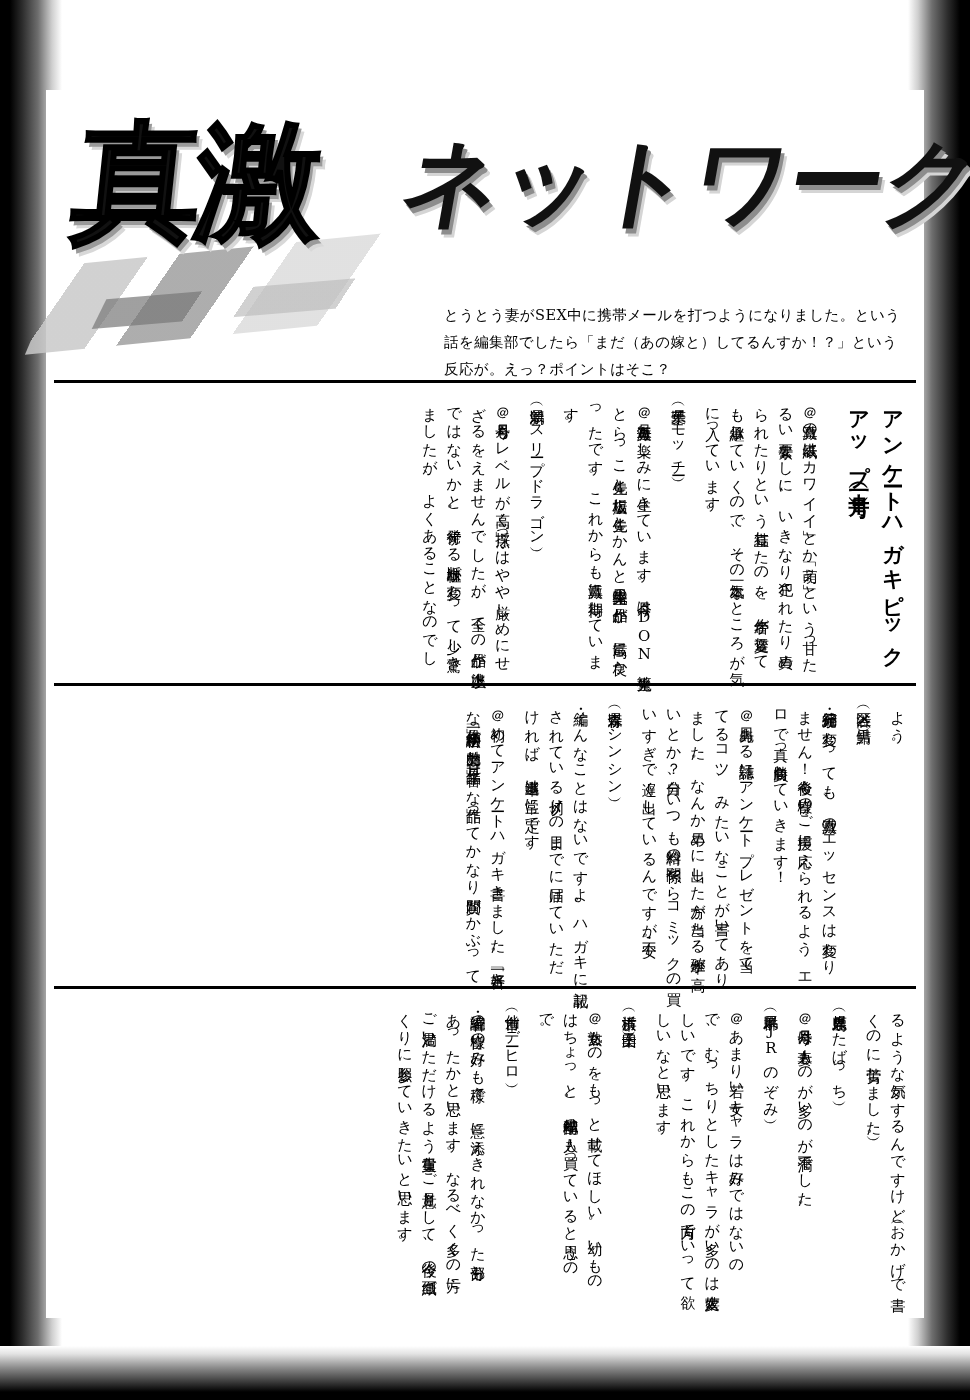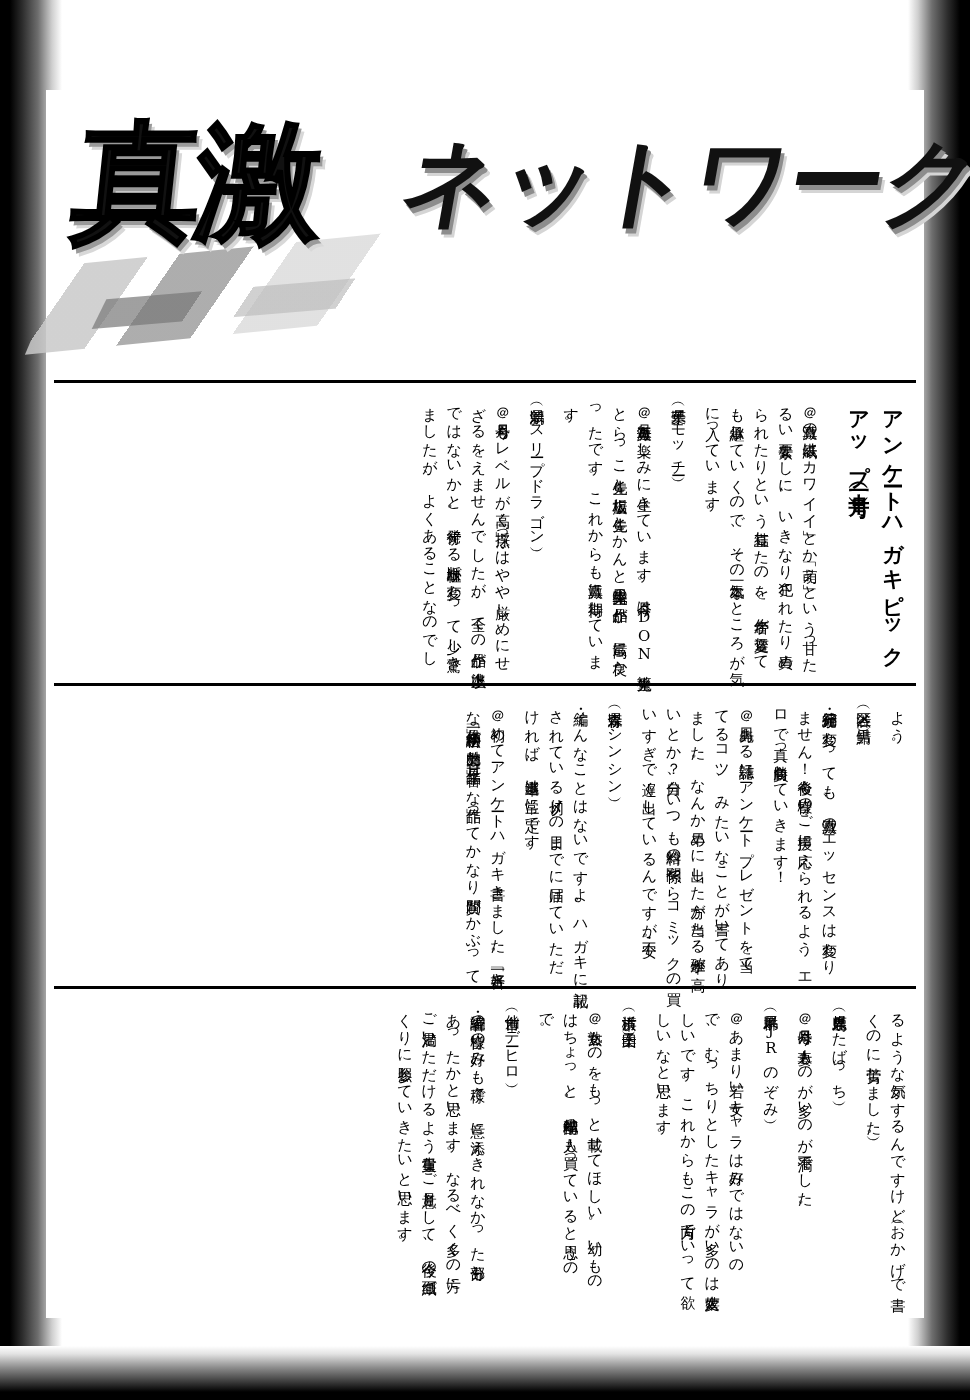--- a/index.html
+++ b/index.html
@@ -105,20 +105,21 @@
 
 <div class="sheet">
 
   <div class="masthead">
     <div class="swoosh"></div>
     <div class="swoosh2"></div>
     <div class="logo">
       <div class="logo-jp">真激</div>
       <div class="logo-kana">ネットワーク</div>
     </div>
+    <div class="blurb">とうとう妻がSEX中に携帯メールを打つようになりました。という話を編集部でしたら「まだ（あの嫁と）してるんすか！？」という反応が。えっ？ポイントはそこ？</div>
   </div>
 
   <div class="hr"></div>
 
   <div class="band band-1">
     <div class="vcol title w1">アンケートハガキピックアップ（十一月号）</div>
     <div class="vcol w1">＠真激の表紙は「カワイイ」とか「萌え」という甘ったるい要素なしに、いきなり犯されたり責められたりという直結したのを、作者が変遷しても継承していくので、その一本気なところが気に入っています。</div>
     <div class="vcol w1">（千葉県／モッチー）</div>
     <div class="vcol w1">＠毎月真激を楽しみに生きています。今月はDON繁先生とらっこ先生と板場広し先生とかんと里路先生の作品が、最高に良かったです。これからも真激に期待しています。</div>
     <div class="vcol w1">（新潟県／スリープドラゴン）</div>

